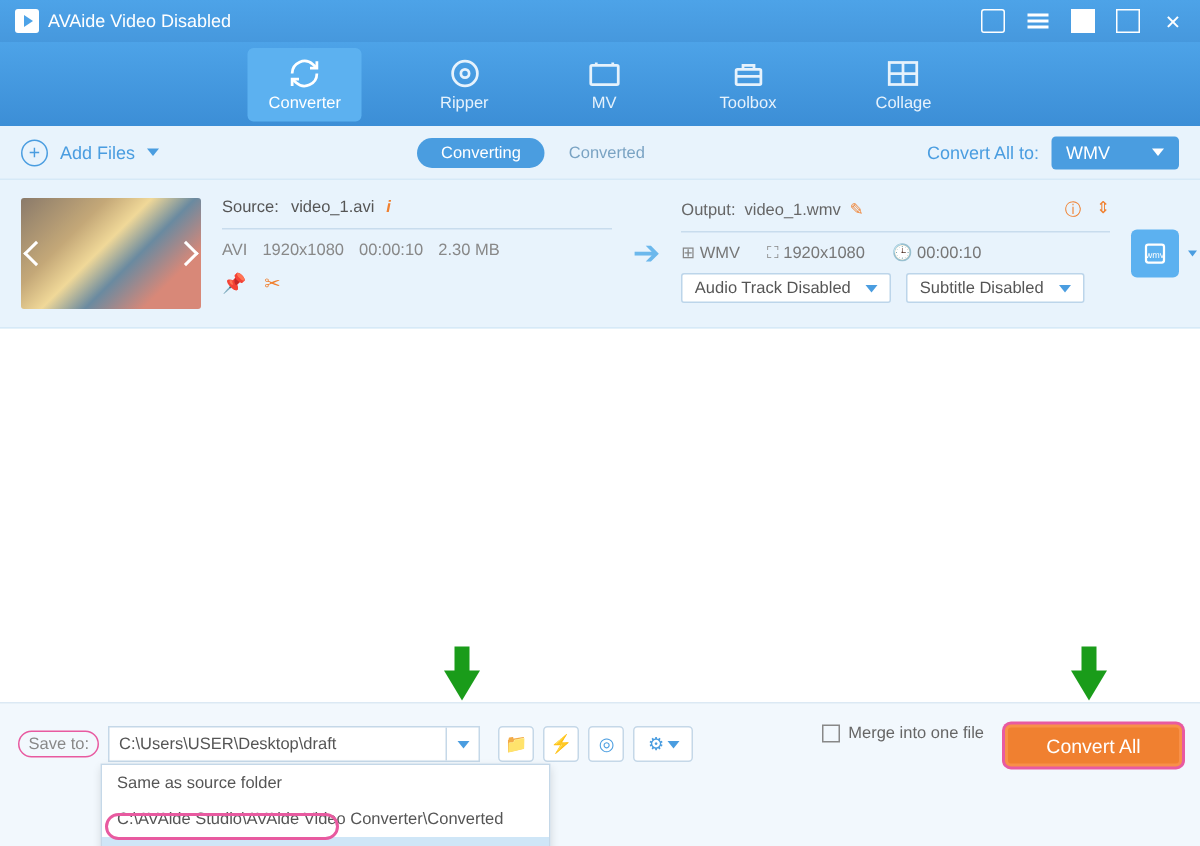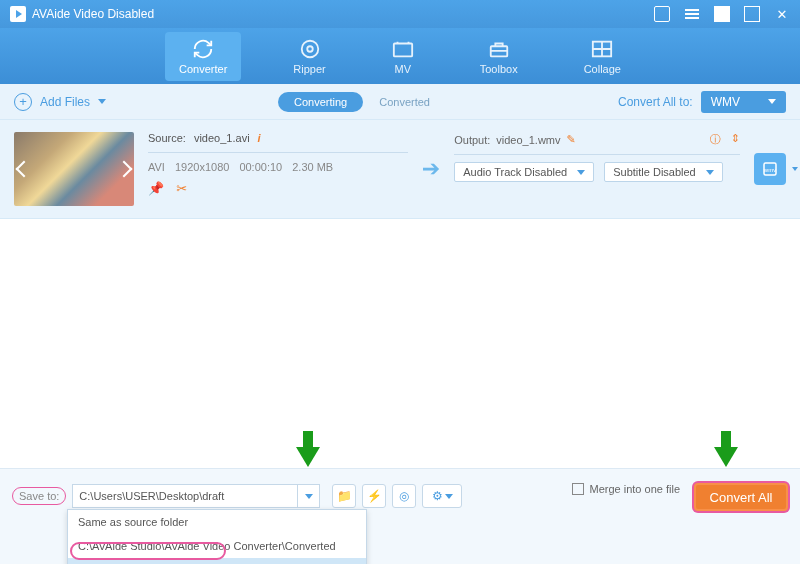--- a/index.html
+++ b/index.html
@@ -68,21 +68,21 @@
 .save-label { color: #888; font-size: 11px; border: 1.5px solid #e85aa0; border-radius: 12px; padding: 2px 6px; }
 .path-box { flex: 0 0 248px; height: 24px; border: 1px solid #c5d8e8; background: #fff; display: flex; align-items: center; padding: 0 6px; font-size: 11px; color: #555; position: relative; }
 .path-box .caret-btn { position: absolute; right: 0; top: 0; bottom: 0; width: 22px; display: flex; align-items: center; justify-content: center; border-left: 1px solid #c5d8e8; cursor: pointer; }
 .tool-btns { display: flex; gap: 6px; margin-left: 6px; }
 .tbtn { width: 24px; height: 24px; border: 1px solid #c5d8e8; background: #fff; border-radius: 3px; display: flex; align-items: center; justify-content: center; color: #4a9de0; cursor: pointer; font-size: 12px; }
 .tbtn.wide { width: 40px; gap: 2px; }
 
 .bb-right { position: absolute; top: 14px; right: 12px; display: flex; align-items: flex-start; gap: 14px; }
 .merge { display: flex; align-items: center; gap: 6px; font-size: 11px; color: #666; cursor: pointer; }
 .merge .cb { width: 12px; height: 12px; border: 1.5px solid #888; }
-.convert-btn { width: 94px; height: 28px; background: #f08030; border: 2px solid #f89048; color: #fff; border-radius: 4px; display: flex; align-items: center; justify-content: center; font-size: 13px; cursor: pointer; box-shadow: 0 0 0 2px #e85aa0; }
+.convert-btn { width: 118px; height: 28px; background: #f08030; border: 2px solid #f89048; color: #fff; border-radius: 4px; display: flex; align-items: center; justify-content: center; font-size: 13px; cursor: pointer; box-shadow: 0 0 0 2px #e85aa0; }
 
 .dropdown { position: absolute; left: 67px; top: 40px; width: 300px; background: #fff; border: 1px solid #c5d8e8; box-shadow: 0 2px 6px rgba(0,0,0,.15); font-size: 11px; }
 .dropdown .dd-item { padding: 6px 10px; color: #555; cursor: pointer; }
 .dropdown .dd-item.hover { background: #cfe6f7; }
 .dd-circle { position: absolute; left: 70px; bottom: 4px; width: 156px; height: 18px; border: 2px solid #e85aa0; border-radius: 10px; pointer-events: none; }
 
 .arrow-annot { position: absolute; width: 0; height: 0; border-left: 12px solid transparent; border-right: 12px solid transparent; border-top: 20px solid #1a9c1a; }
 .arrow-annot::before { content: ""; position: absolute; left: -5px; top: -36px; width: 10px; height: 18px; background: #1a9c1a; }
 .arrow1 { left: 296px; top: -22px; }
 .arrow2 { right: 62px; top: -22px; }
@@ -212,20 +212,25 @@
       <span>Output:</span>
       <span>video_1.wmv</span>
       <span style="color:#f08030;cursor:pointer">✎</span>
       <span class="spacer"></span>
       <div class="out-icons">
         <span>ⓘ</span>
         <span>⇕</span>
       </div>
     </div>
     <div class="divider-h"></div>
+    <div class="out-meta">
+      <span><span class="ico">⊞</span> <span>WMV</span></span>
+      <span><span class="ico">⛶</span> <span>1920x1080</span></span>
+      <span><span class="ico">🕒</span> <span>00:00:10</span></span>
+    </div>
     <div class="mini-selects">
       <div class="mini-sel">
         <span>Audio Track Disabled</span>
         <span class="caret-down"></span>
       </div>
       <div class="mini-sel">
         <span>Subtitle Disabled</span>
         <span class="caret-down"></span>
       </div>
     </div>

